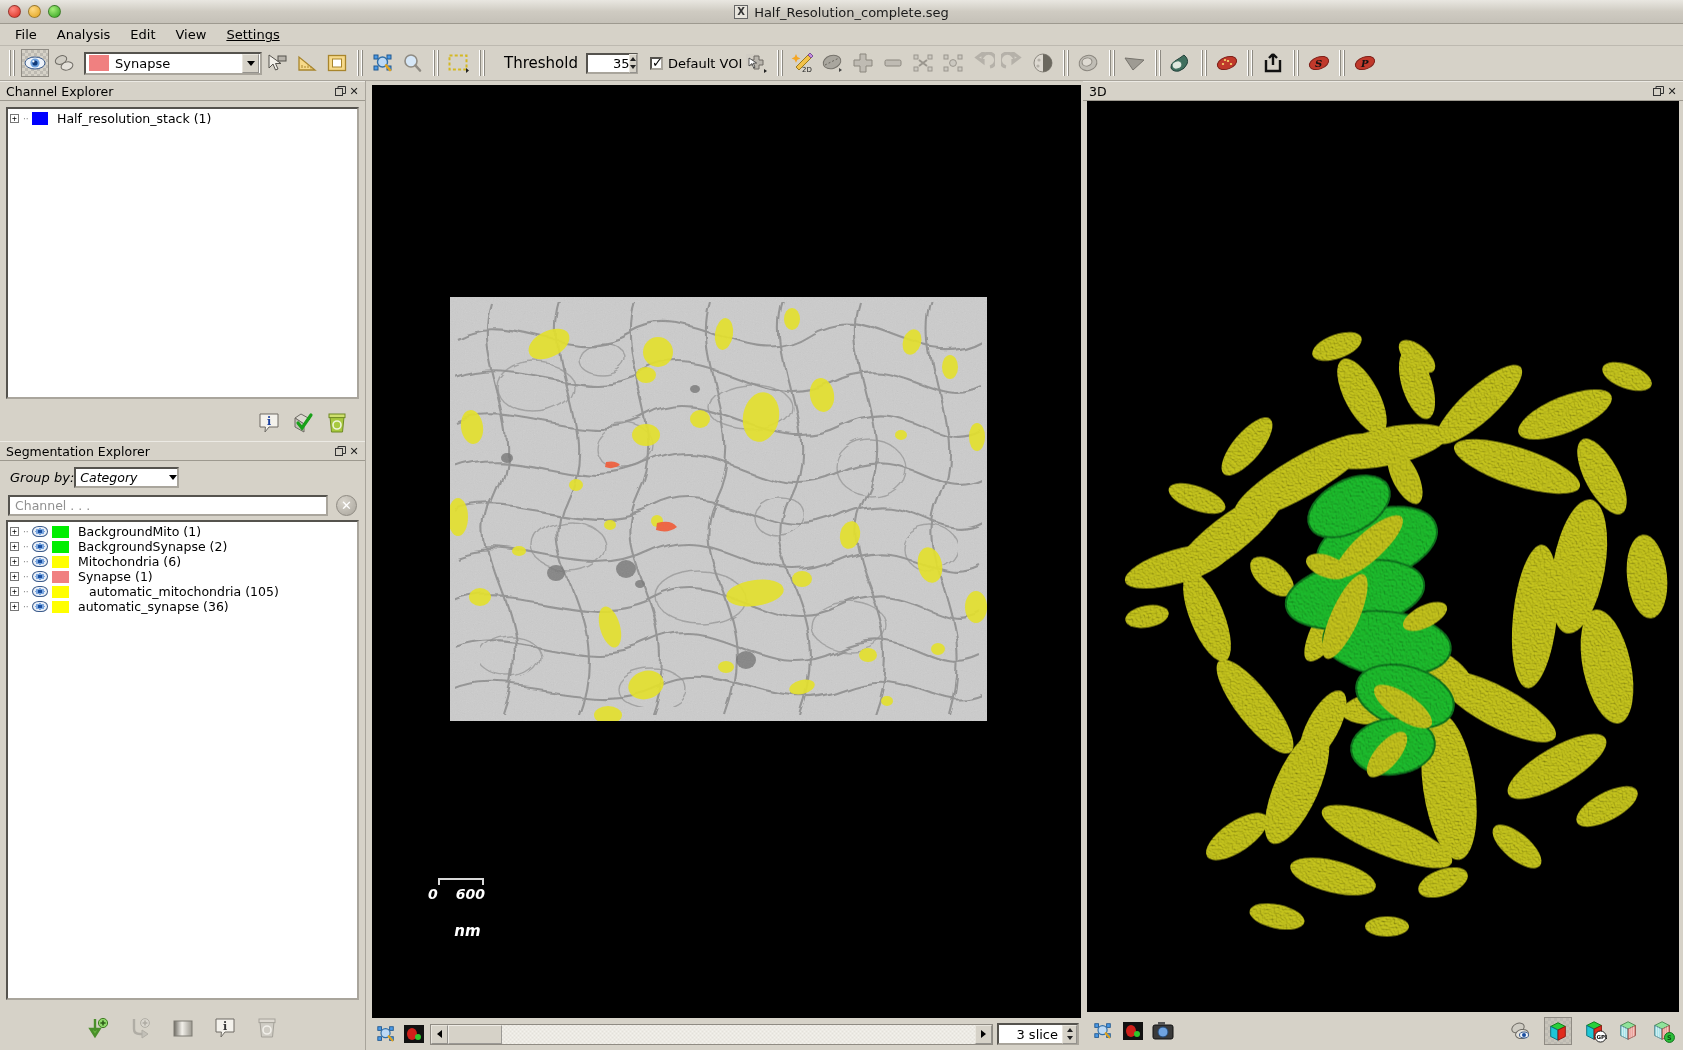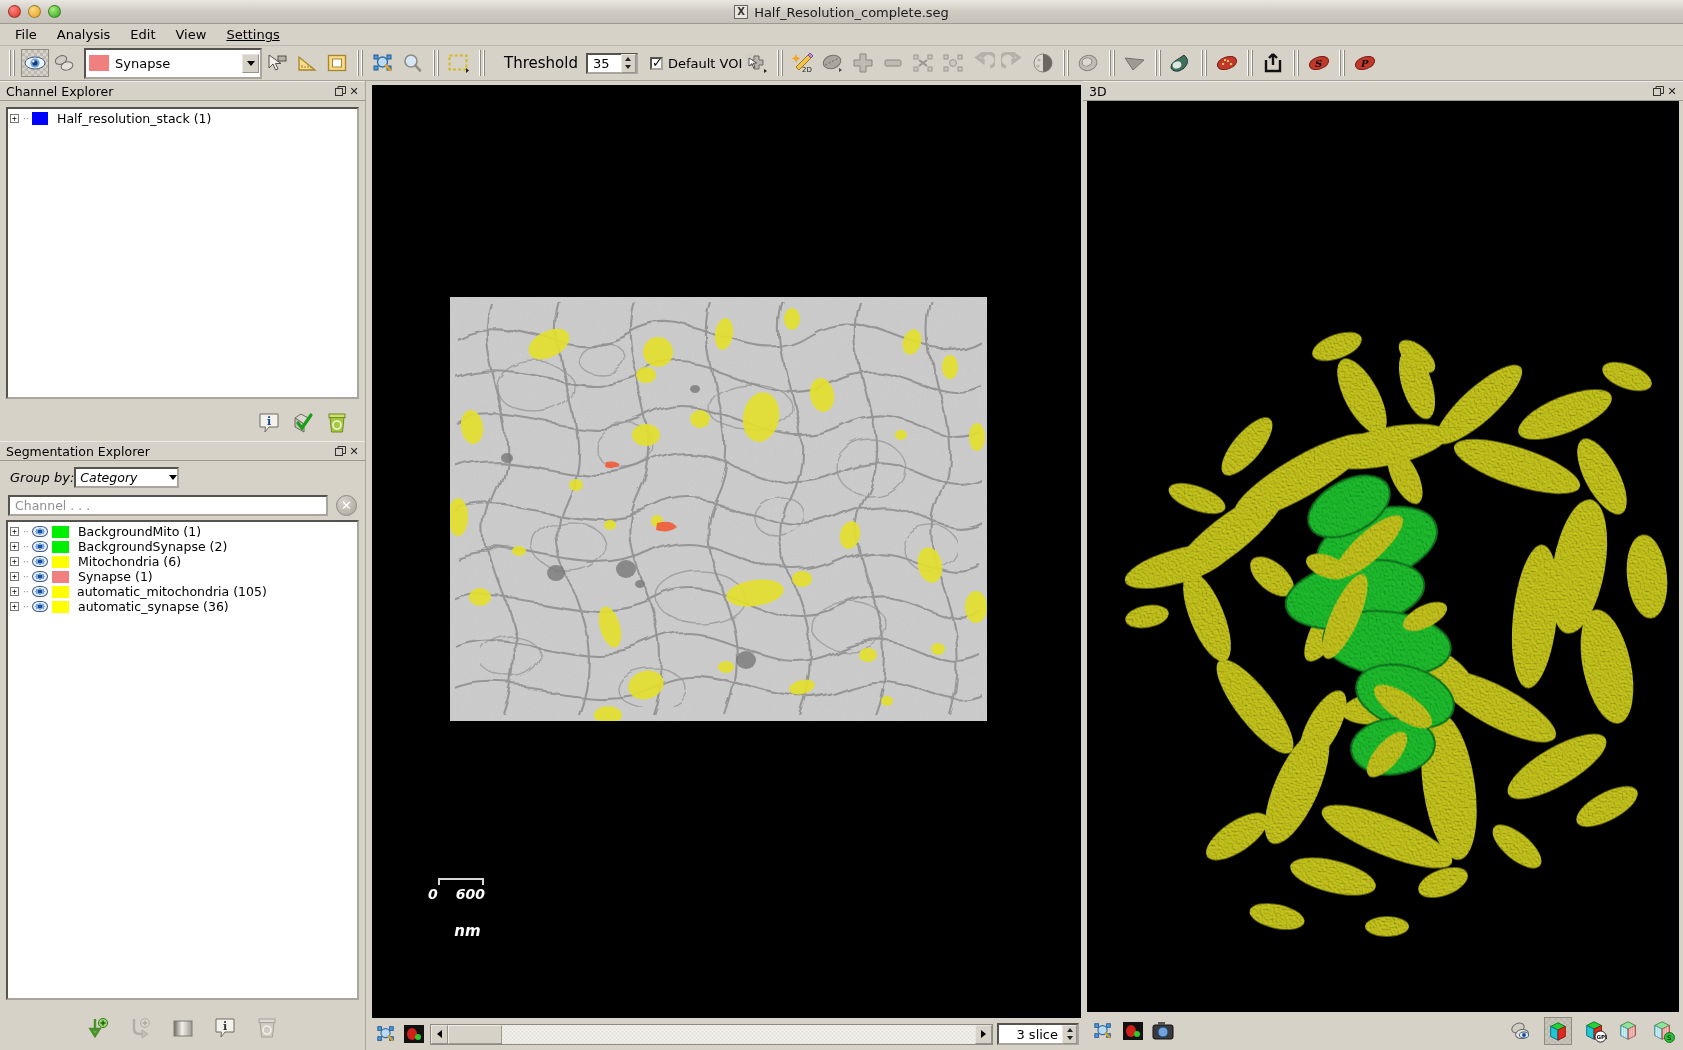--- a/index.html
+++ b/index.html
@@ -61,35 +61,35 @@
   }
   .tbtn.pressed { border: 1px solid #8f8b83; background: #c8c4ba; }
   .tbtn.checker {
     background-image:
       linear-gradient(45deg, #bdbab2 25%, transparent 25%, transparent 75%, #bdbab2 75%),
       linear-gradient(45deg, #bdbab2 25%, transparent 25%, transparent 75%, #bdbab2 75%);
     background-size: 6px 6px; background-position: 0 0, 3px 3px;
     border: 1px solid #8f8b83;
   }
   .combo {
-    height: 31px; width: 178px; background: #fff; border: 2px inset #a9a59c;
+    height: 23px; width: 178px; background: #fff; border: 2px inset #a9a59c;
     display: flex; align-items: center; padding-left: 3px; gap: 6px;
     margin-left: 4px; position: relative;
   }
   .combo .swatch { width: 20px; height: 16px; }
   .combo .ctext { font-size: 13px; flex: 1; }
   .combo .arrowbtn {
     width: 17px; height: 19px; background: #d6d2c8; border: 1px outset #e8e5dd;
     display: flex; align-items: center; justify-content: center; margin-right: 1px;
   }
   .tri-down { width: 0; height: 0; border-left: 4px solid transparent; border-right: 4px solid transparent; border-top: 5px solid #000; }
   .thr-label { font-size: 15px; margin: 0 8px 0 14px; }
   .spin {
     height: 21px; width: 52px; background: #fff; border: 2px inset #a9a59c;
-    display: flex; align-items: center; position: relative;
+    display: flex; align-items: center; position: relative; padding-left: 20px;
   }
   .spin .val { flex: 1; padding-left: 5px; font-size: 13px; }
   .spinarrows {
     width: 15px; height: 19px; background: #d6d2c8; border: 1px outset #e8e5dd;
     display: flex; flex-direction: column; align-items: center; justify-content: space-around;
   }
   .tri-up-s { width:0;height:0;border-left:3px solid transparent;border-right:3px solid transparent;border-bottom:4px solid #222; }
   .tri-dn-s { width:0;height:0;border-left:3px solid transparent;border-right:3px solid transparent;border-top:4px solid #222; }
   .chkwrap { display: flex; align-items: center; gap: 5px; margin-left: 12px; font-size: 13px; }
   .chk { width: 13px; height: 13px; background: #fff; border: 2px inset #a9a59c; position: relative; }
@@ -538,21 +538,21 @@
           <span class="dots">··</span>
           <div class="eye"></div>
           <div class="swatch-sm" style="background:#f08080"></div>
           <span style="margin-left:5px">Synapse (1)</span>
         </div>
         <div class="tree-row">
           <div class="expander">+</div>
           <span class="dots">··</span>
           <div class="eye"></div>
           <div class="swatch-sm" style="background:#ffff00"></div>
-          <span style="margin-left:4px">automatic_mitochondria (105)</span>
+          <span style="margin-left:16px">automatic_mitochondria (105)</span>
         </div>
         <div class="tree-row">
           <div class="expander">+</div>
           <span class="dots">··</span>
           <div class="eye"></div>
           <div class="swatch-sm" style="background:#ffff00"></div>
           <span style="margin-left:5px">automatic_synapse (36)</span>
         </div>
       </div>
 

